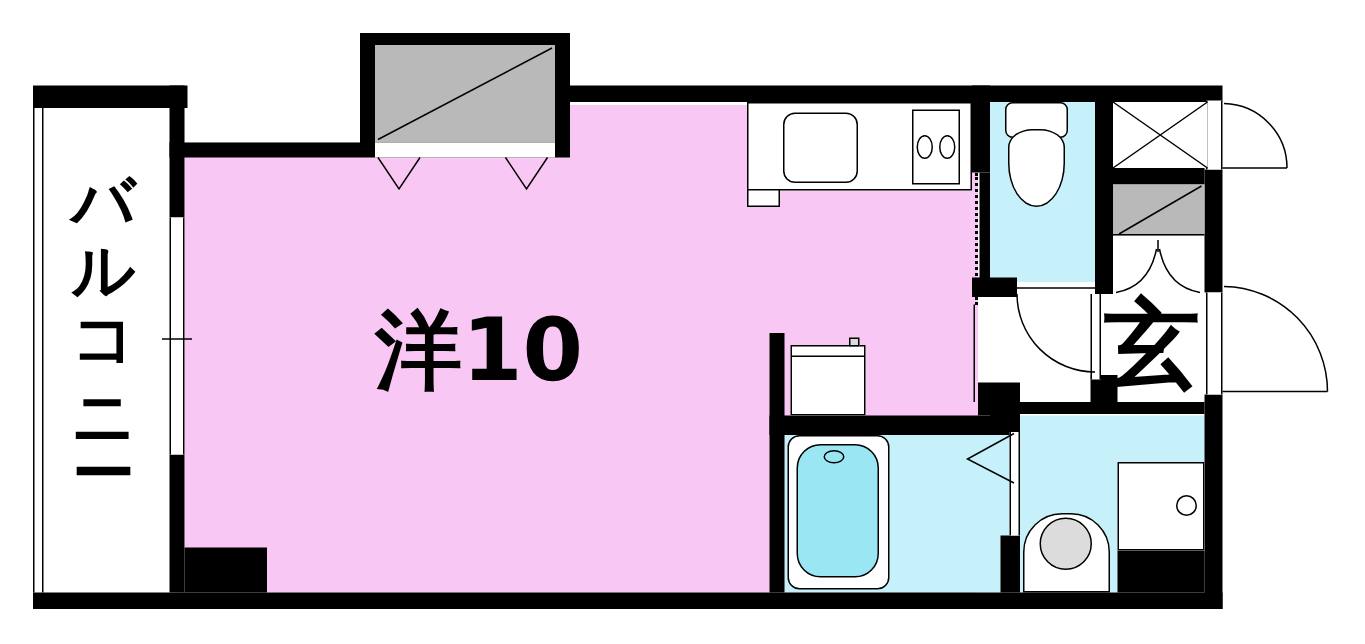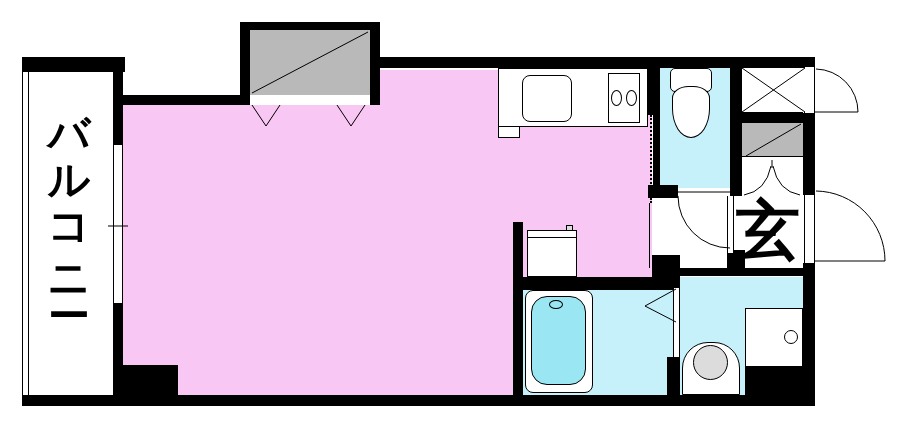--- a/index.html
+++ b/index.html
@@ -114,15 +114,16 @@
 
       <path d="M816,191 A70,70 0 0 1 885,261 M815,261 L885,261"></path>
 
       <path d="M676,289 L645,306 L676,322"></path>
 
       <path d="M108,226 L128,226"></path>
     </g>
   </svg>
 
   <div class="label vtext" style="left:48px;top:86px;font-size:42px;">バルコニー</div>
+  <div class="label" style="left:250px;top:204px;font-size:58px;">洋10</div>
   <div class="label" style="left:736px;top:198px;font-size:64px;">玄</div>
 
 </div>
 
 </body></html>

